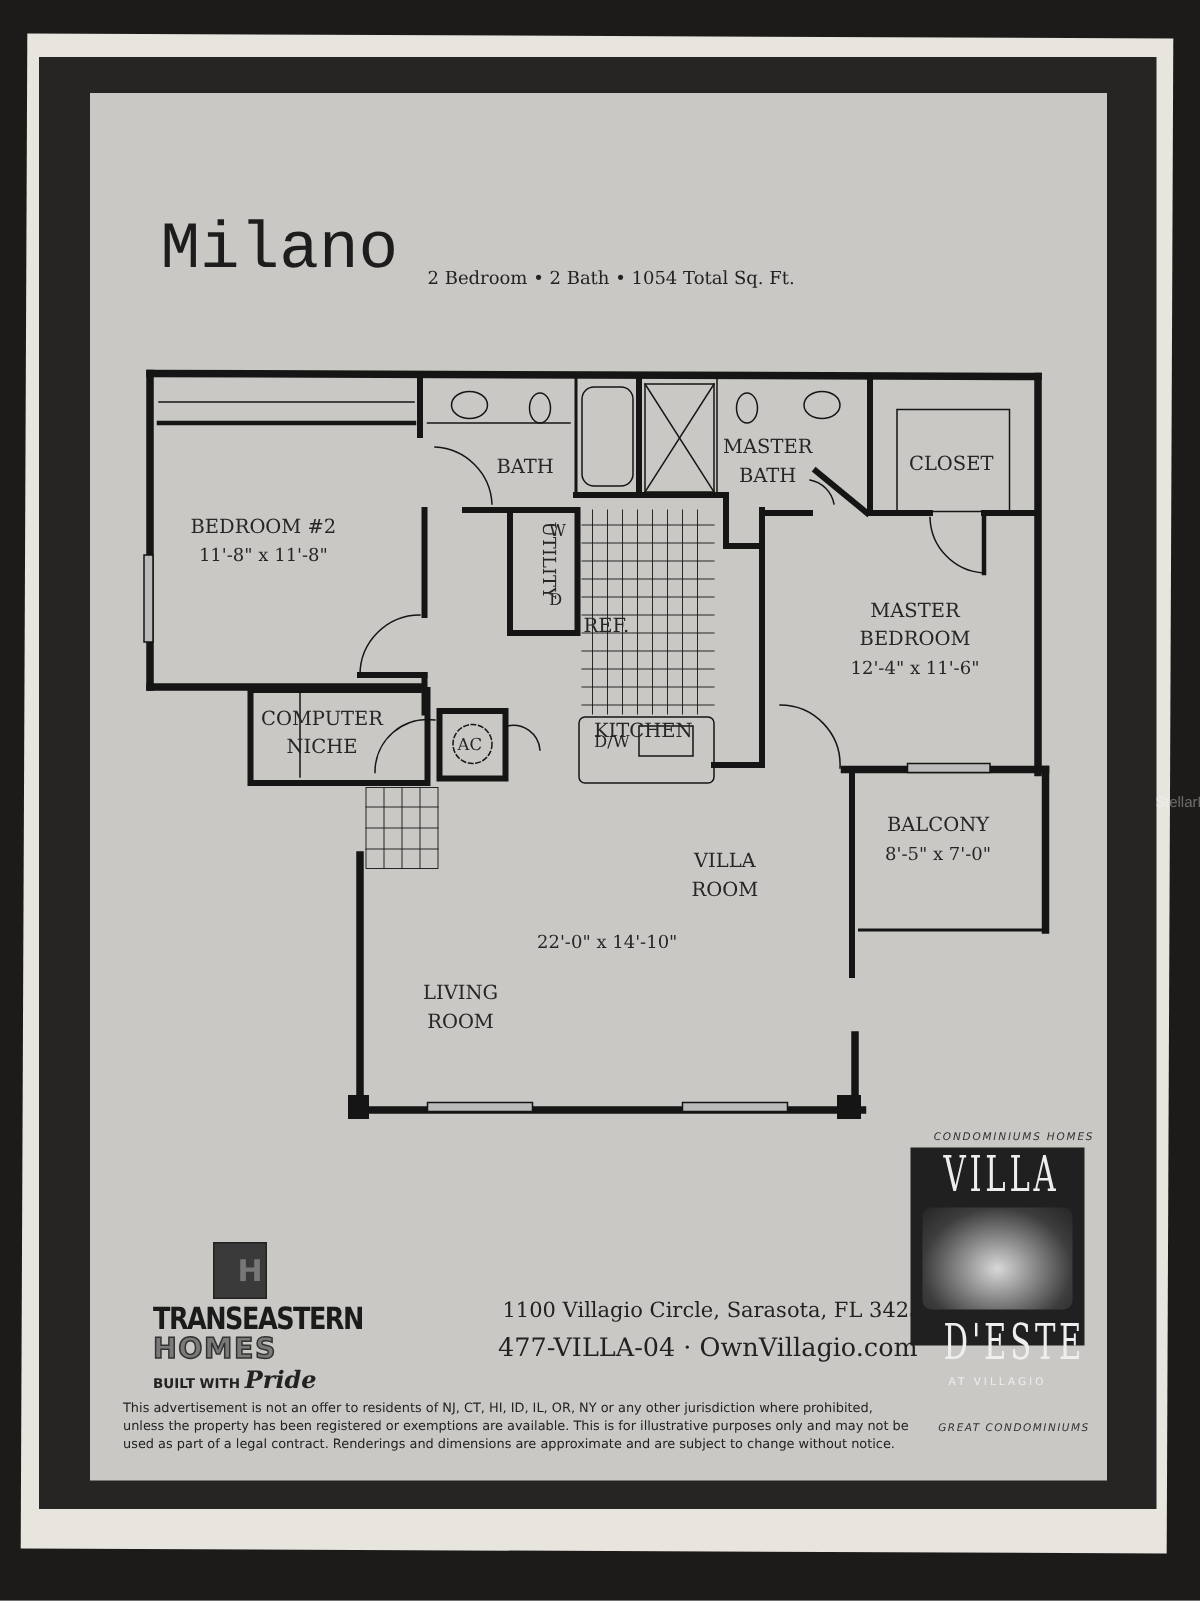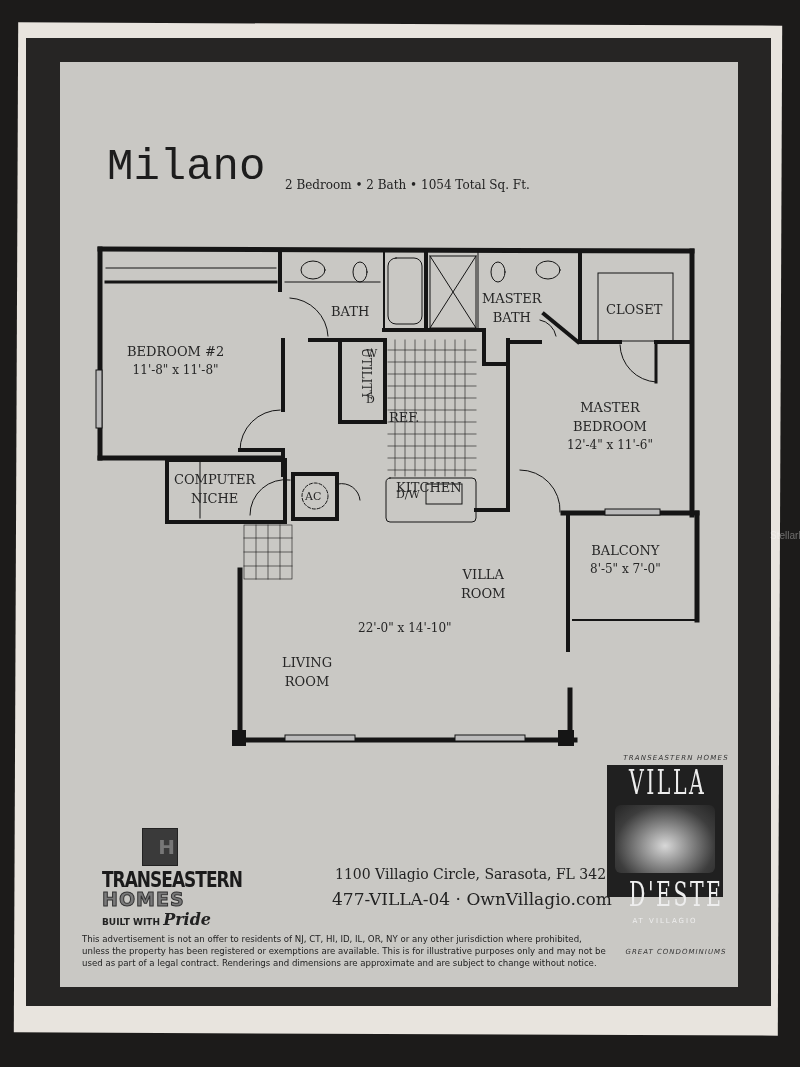--- a/index.html
+++ b/index.html
@@ -275,21 +275,21 @@
   <div class="brand-built">
     <span style="font-style:normal;font-family:'DejaVu Sans',sans-serif;font-size:9px;">BUILT WITH</span>
     <span>Pride</span>
   </div>
 </div>
 
 <div class="addr">1100 Villagio Circle, Sarasota, FL 34237</div>
 <div class="phone">477-VILLA-04 · OwnVillagio.com</div>
 <div class="disclaimer">This advertisement is not an offer to residents of  NJ, CT, HI, ID, IL, OR, NY  or any other jurisdiction where prohibited, unless the property  has been registered or exemptions are available. This is for illustrative purposes only and may not be used as part of a legal contract. Renderings and dimensions are approximate and are subject to change without notice.</div>
 
-<div class="villa-top">TRANSEASTERN HOMES</div>
+<div class="villa-top">CONDOMINIUMS HOMES</div>
 <div class="villa-box">
   <div class="villa-big">VILLA</div>
   <div class="villa-img"></div>
   <div class="villa-big">D'ESTE</div>
   <div class="villa-at">AT VILLAGIO</div>
 </div>
 <div class="villa-bottom">GREAT CONDOMINIUMS</div>
 
 <div class="watermark">StellarMLS</div>
 

